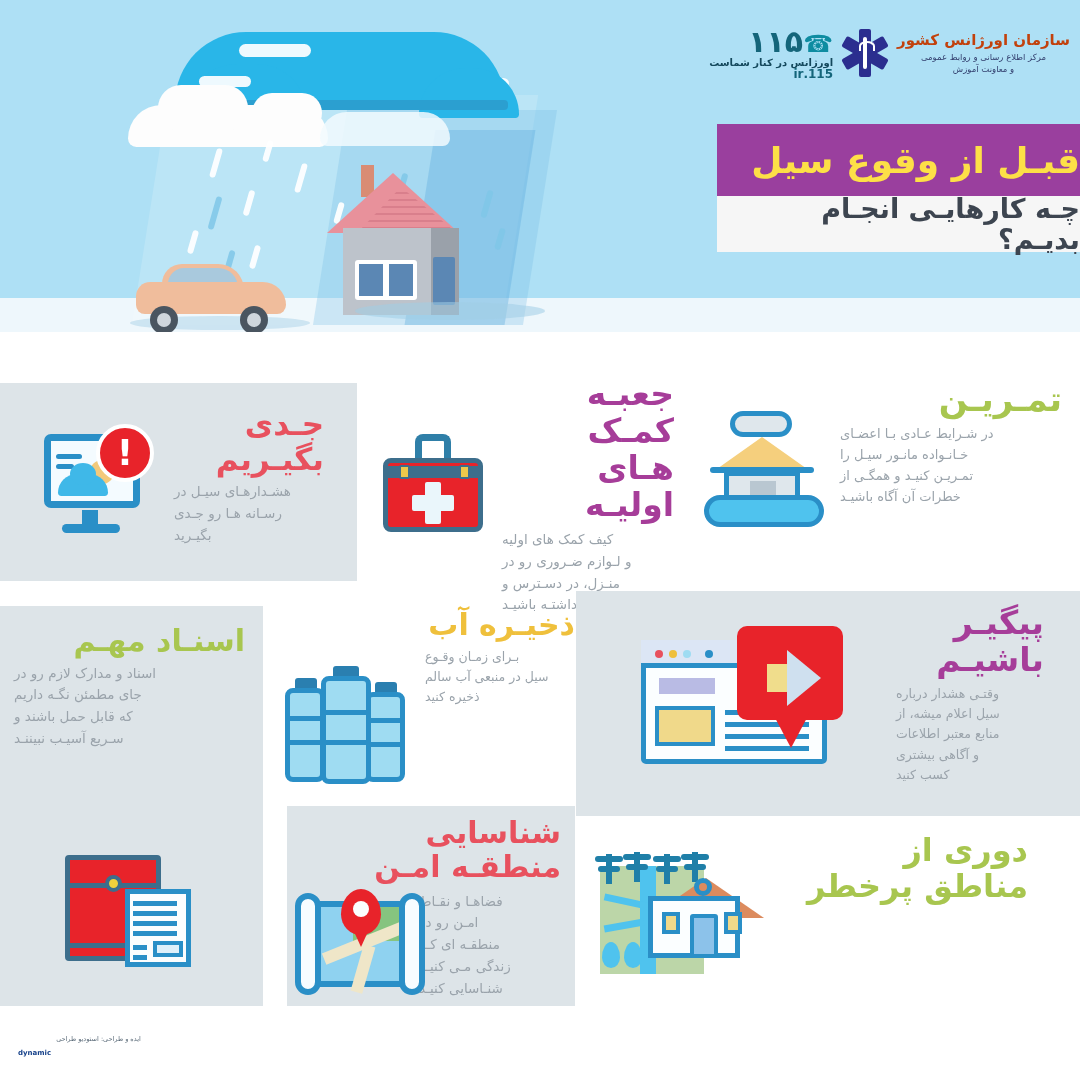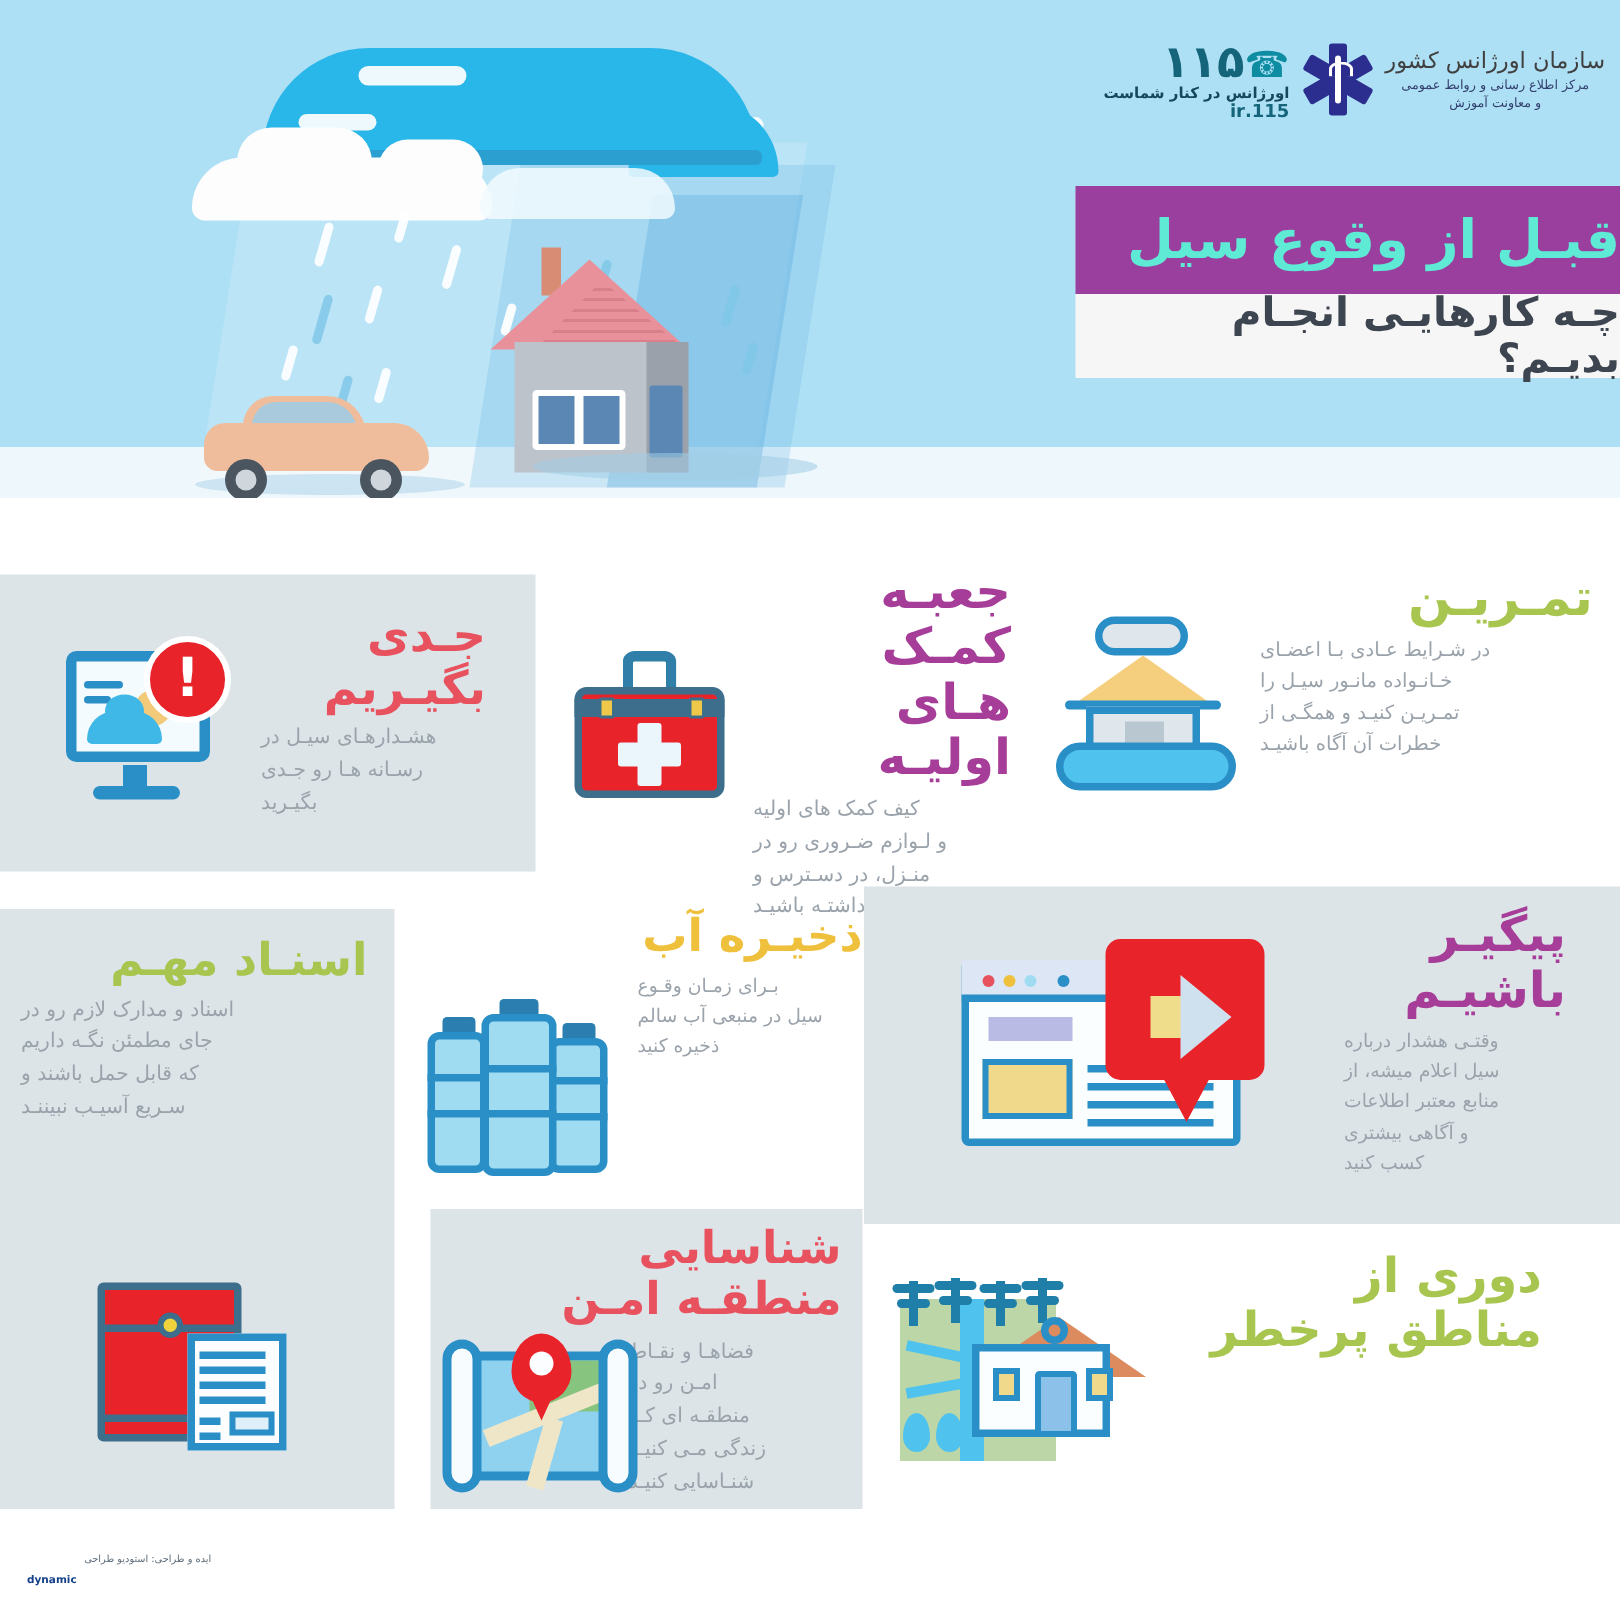--- a/index.html
+++ b/index.html
@@ -148,21 +148,21 @@
     background: rgba(170,210,232,.5); border-radius: 50%;
   }
 
   
   .logo-wrap {
     position: absolute; right: 10px; top: 26px;
     display: flex; align-items: center; gap: 10px; direction: rtl;
   }
   .org-name { text-align: center; line-height: 1.35; }
   .org-title {
-    font-size: 15px; font-weight: normal; color: #404040; letter-spacing: .3px;
+    font-size: 15px; font-weight: bold; color: #c2410c; letter-spacing: .3px;
   }
   .org-sub { font-size: 8.5px; color: #33406f; line-height: 1.5; }
   .star-life {
     width: 44px; height: 44px; position: relative; flex: 0 0 auto;
   }
   .sl-bar {
     position: absolute; left: 16px; top: -2px; width: 12px; height: 48px;
     background: #2b2e8f; border-radius: 2px;
   }
   .sl-bar.b { transform: rotate(60deg); }
@@ -185,21 +185,21 @@
 
   
   .title-banner {
     position: absolute; right: 0; top: 124px;
     width: 363px; height: 72px;
     background: #9a3f9e;
     display: flex; align-items: center; justify-content: flex-start;
     padding-left: 18px;
   }
   .title-banner span {
-    font-size: 36px; font-weight: bold; color: #5eead4; letter-spacing: .5px;
+    font-size: 36px; font-weight: bold; color: #fde047; letter-spacing: .5px;
   }
   .subtitle-banner {
     position: absolute; right: 0; top: 196px;
     width: 363px; height: 56px;
     background: #f6f6f6;
     display: flex; align-items: center; justify-content: flex-start;
     padding-left: 18px;
   }
   .subtitle-banner span {
     font-size: 27px; font-weight: bold; color: #3d4550;

